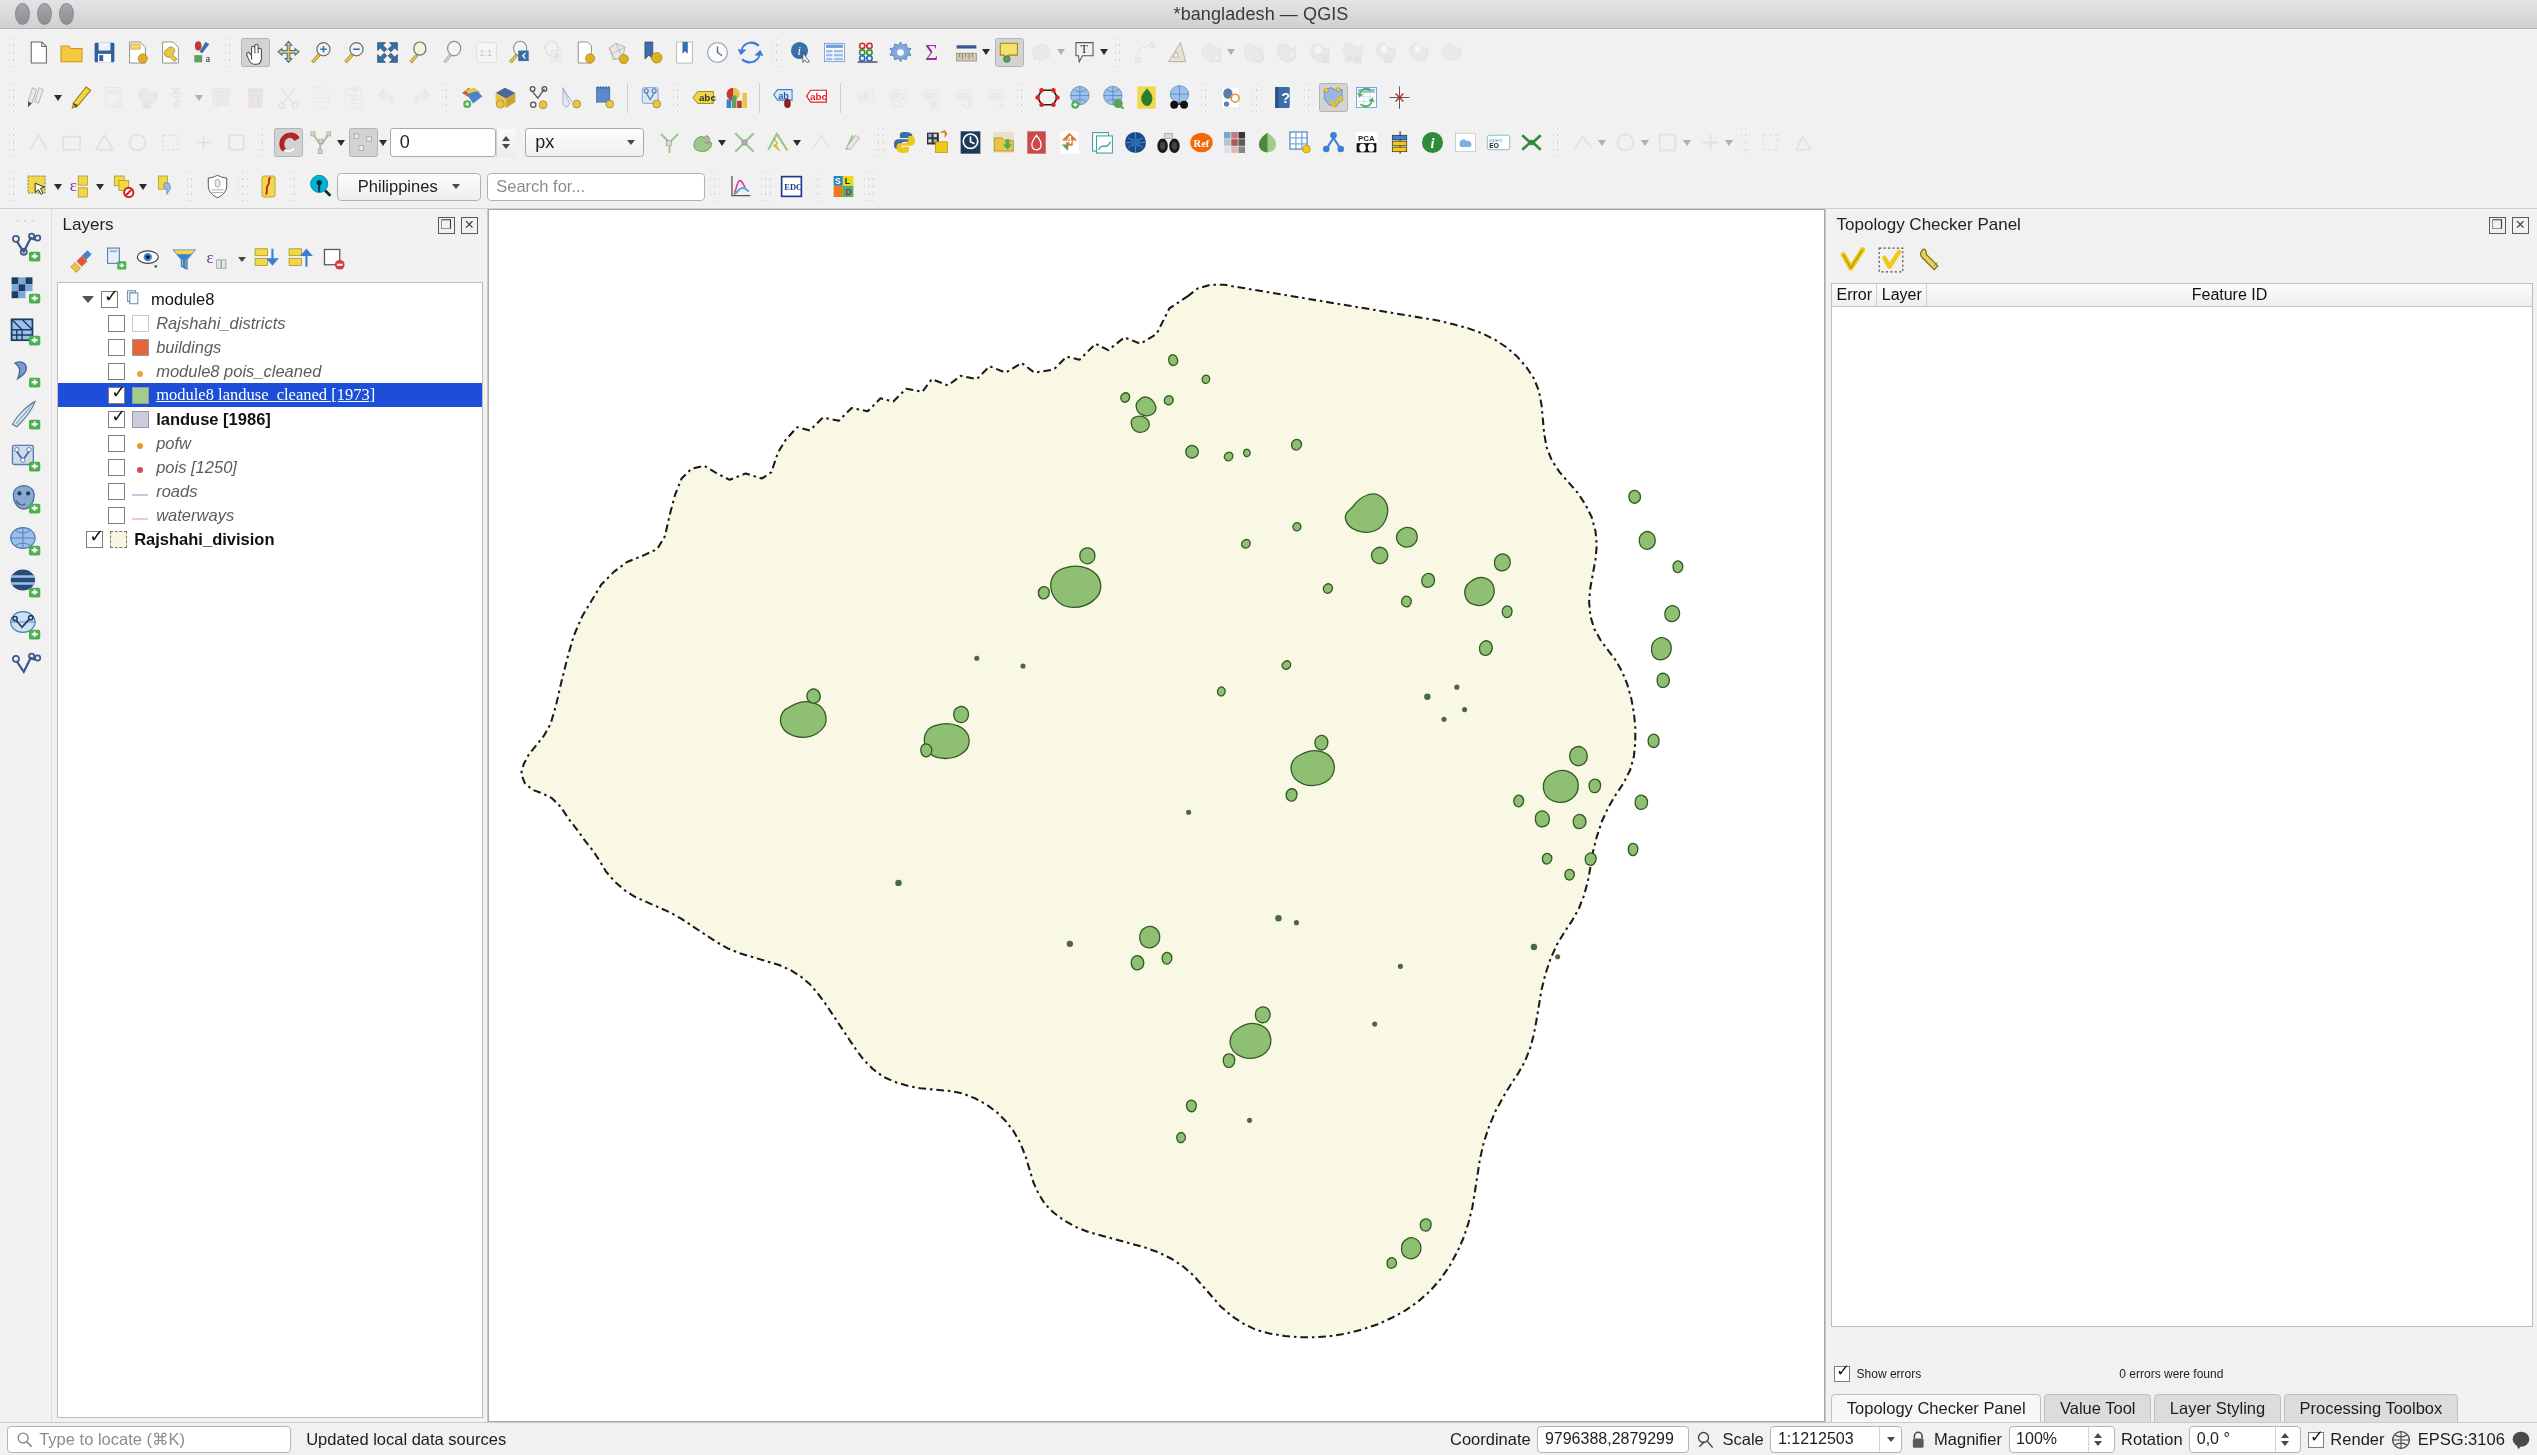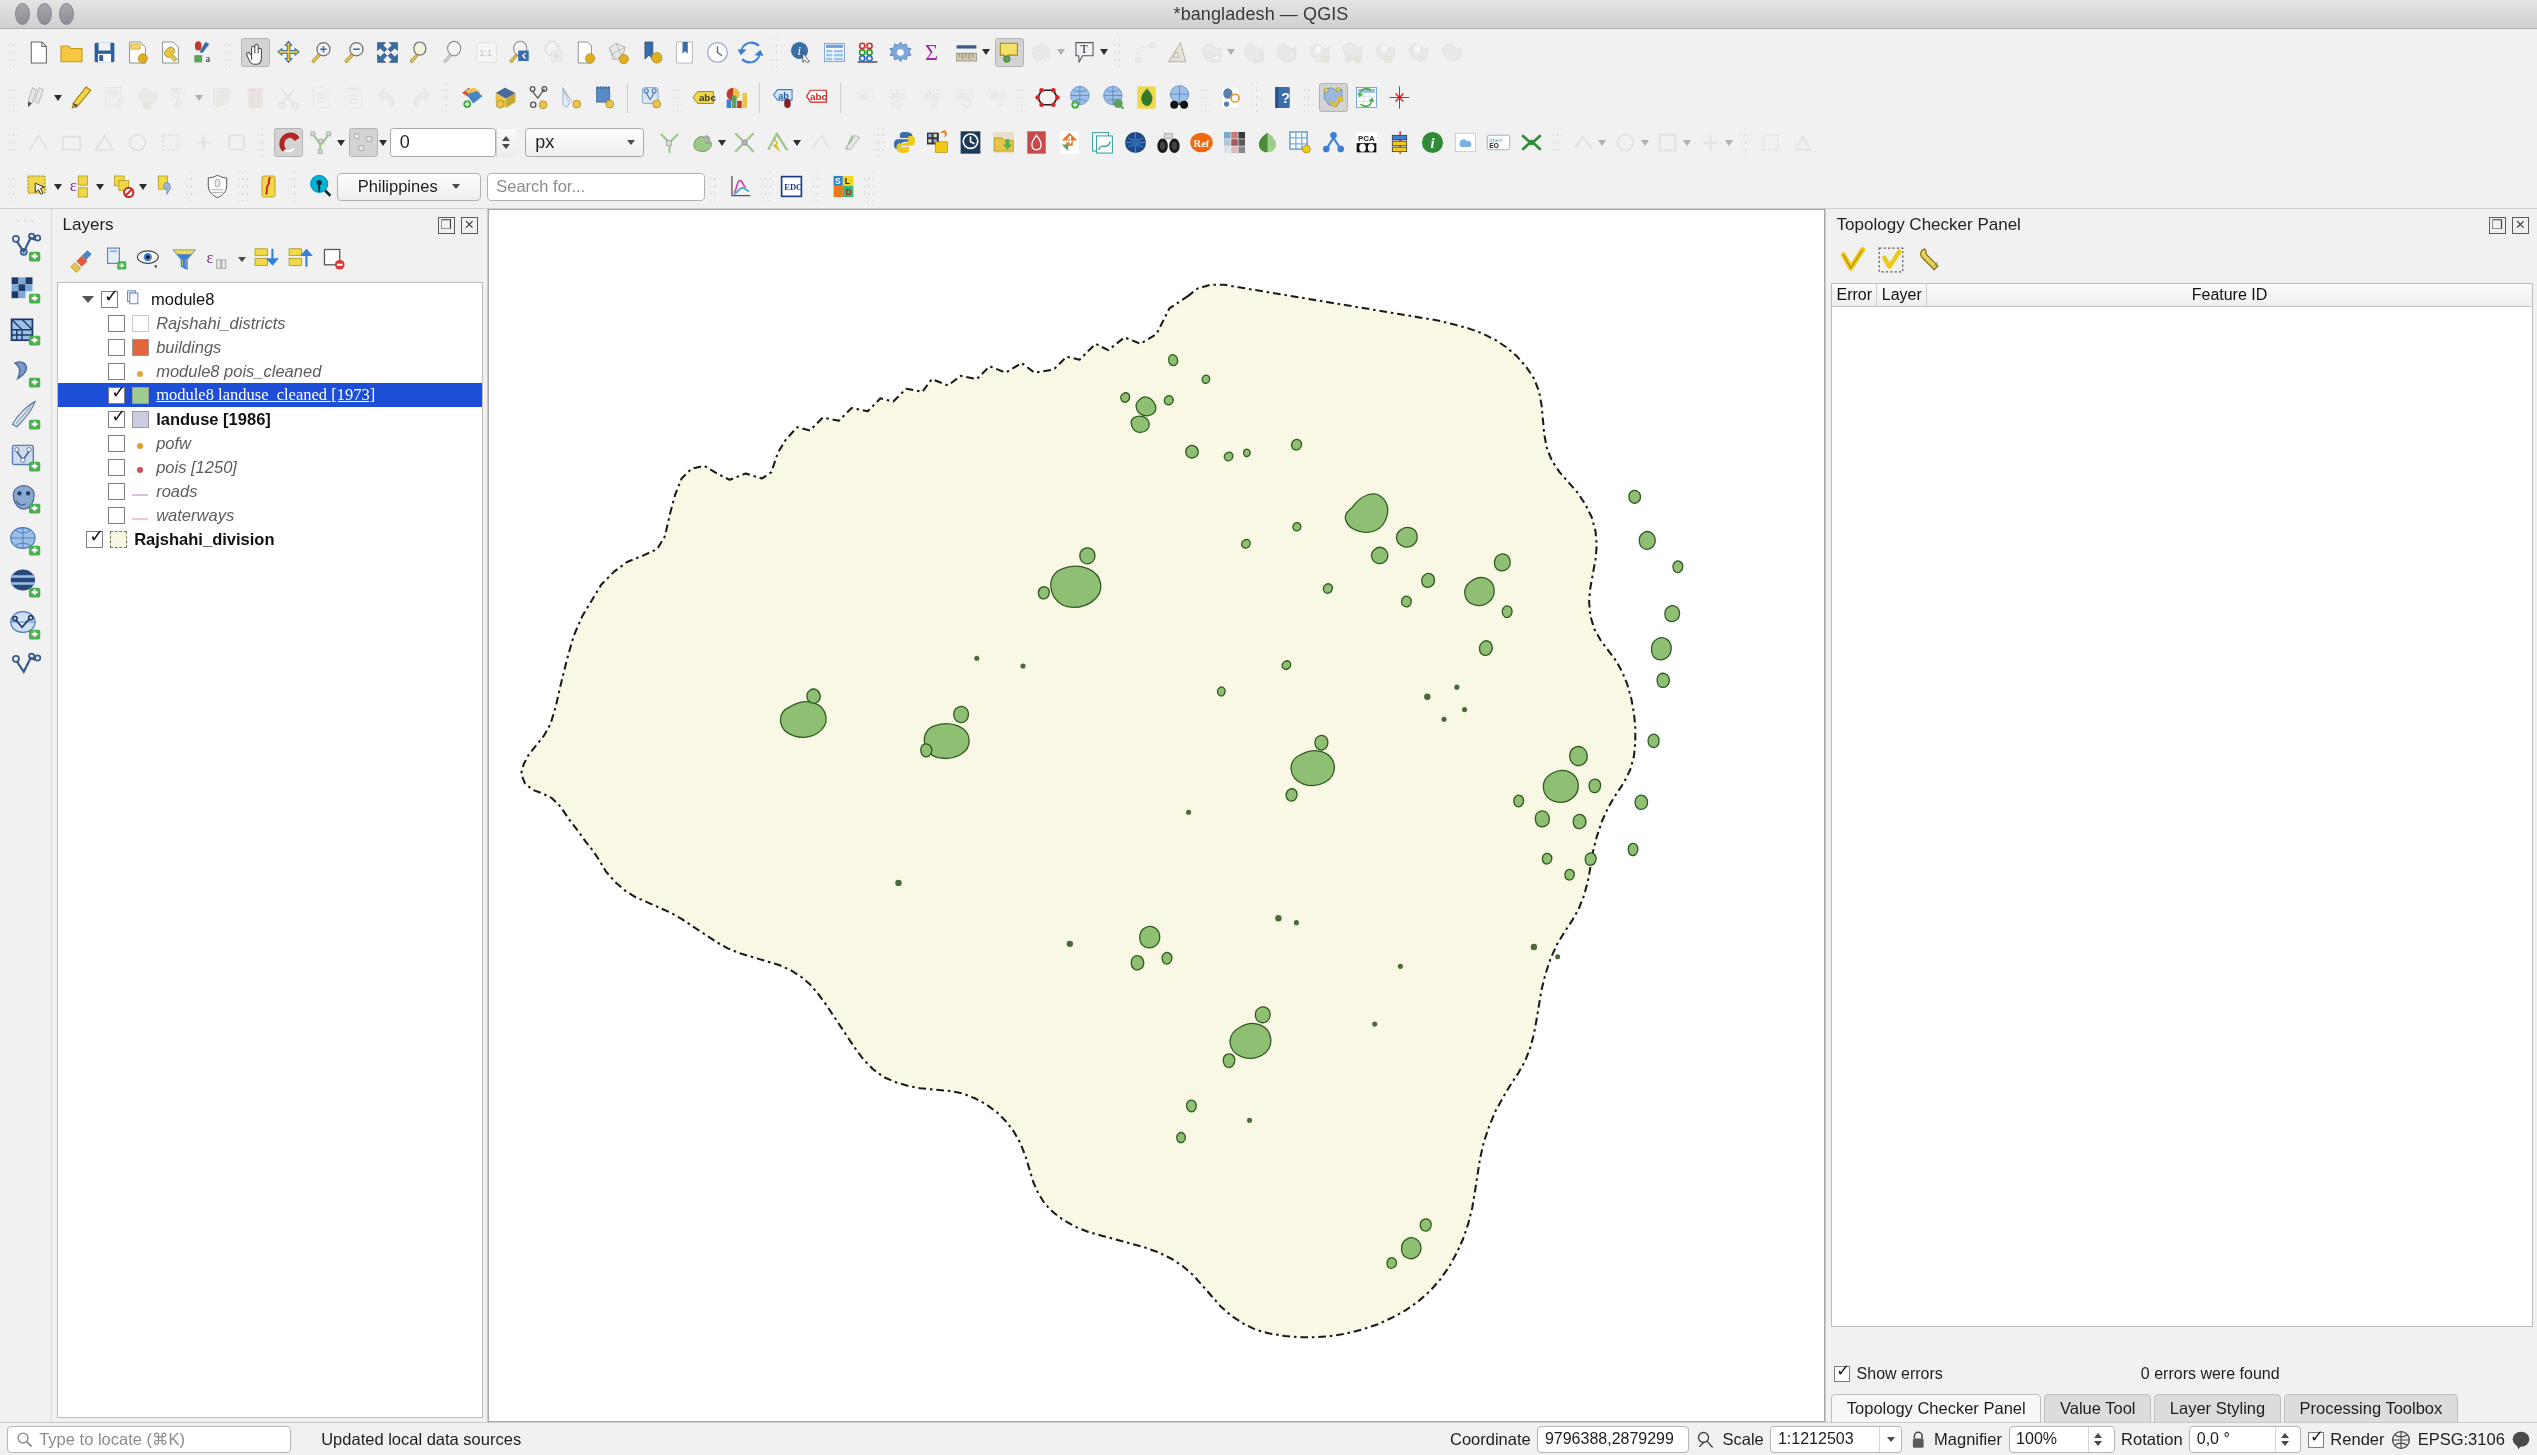--- a/index.html
+++ b/index.html
@@ -157,40 +157,40 @@
   }
   .tc-head {
     display: flex; height: 22.5px; background: linear-gradient(#fbfbfb,#eeeeee);
     border-bottom: 0.7px solid #c3c3c3; font-size: 16px; color: #111;
   }
   .tc-head div { display:flex; align-items:center; justify-content:center; border-right: 0.7px solid #cfcfcf;}
   .tc-col-err { width: 45px; }
   .tc-col-lay { width: 50px; }
   .tc-col-fid { flex: 1; border-right: none !important; }
   .tc-body { flex: 1; background: #fff; }
-  .tc-status { height: 29px; display: flex; align-items: center; padding-left: 8px; font-size: 16px; margin-top: 29px; }
+  .tc-status { height: 29px; display: flex; align-items: center; padding-left: 8px; font-size: 12px; margin-top: 29px; }
   .tc-status .msg { margin-left: 198px; }
   .tabs { height: 34px; display: flex; align-items: flex-end; padding-left: 5.3px; }
   .tab {
     height: 28px; padding: 0 14.5px; display: flex; align-items: center;
     font-size: 16.5px; background: #dcdcdc; border: 0.7px solid #bfbfbf; border-bottom: none;
     border-radius: 4.6px 4.6px 0 0; margin-right: 3.3px; color: #1d1d1d;
   }
   .tab.active { background: #f7f7f7; }
 
   
   .statusbar {
     height: 34px; width: 100%; background: #f1f1f1; border-top: 0.7px solid #cacaca;
     display: flex; align-items: center; padding: 0 6.6px; font-size: 16.5px; gap: 6.6px;
   }
   .locate {
     width: 284px; height: 26.4px; background: #fff; border: 0.7px solid #b5b5b5; border-radius: 4px;
     display: flex; align-items: center; padding-left: 8px; gap: 6.6px; color: #8c8c8c;
   }
-  .statusmsg { margin-left: 24px; color: #1d1d1d; }
+  .statusmsg { margin-left: 9px; color: #1d1d1d; }
   .spacer { flex: 1; }
   .fld {
     height: 26.4px; background: #fff; border: 0.7px solid #b5b5b5; border-radius: 4px;
     display: flex; align-items: center; padding: 0 6.6px; font-size: 16px;
   }
   .fld.combo { padding-right: 0; }
   .combo-arrow {
     width: 22.5px; height: 25px; display:flex;align-items:center;justify-content:center;
     border-left: 0.7px solid #d5d5d5;
   }

